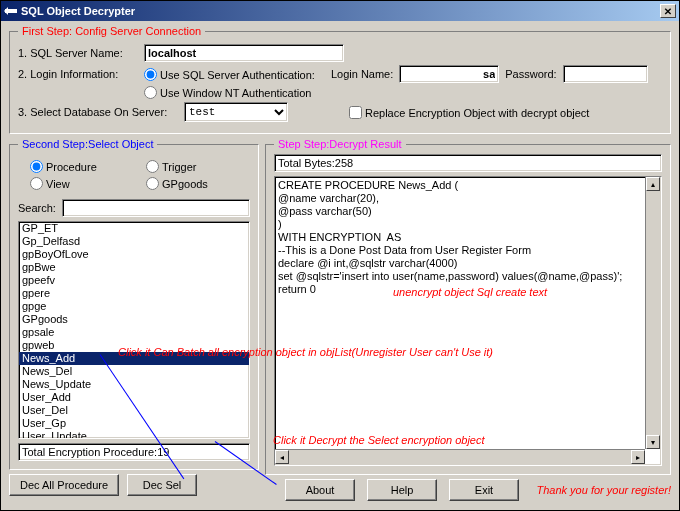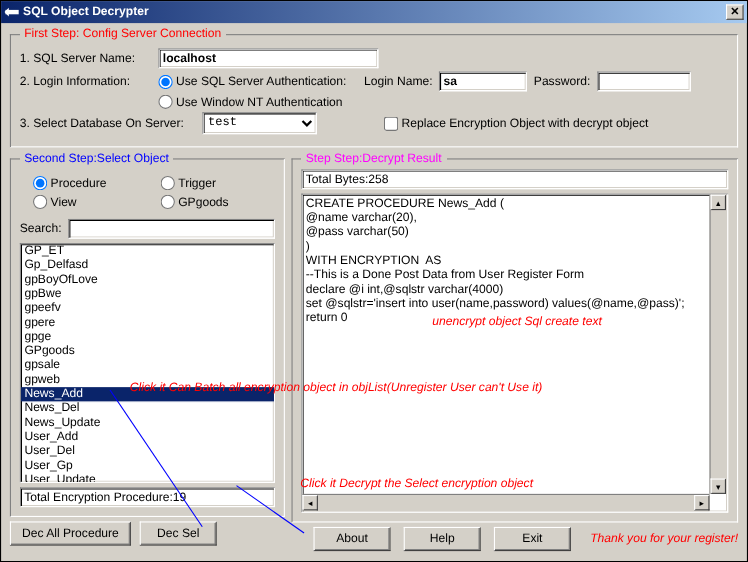--- a/index.html
+++ b/index.html
@@ -12,24 +12,24 @@
 .content { padding: 4px 8px; }
 fieldset { border: 1px solid #fff; border-left-color: #808080; border-top-color: #808080; padding: 4px 8px 8px; margin-bottom: 4px; position: relative; }
 legend { padding: 0 4px; }
 .legend-red { color: #ff0000; }
 .legend-blue { color: #0000ff; }
 .legend-magenta { color: #ff00ff; }
 .row { display: flex; align-items: center; margin: 3px 0; gap: 6px; }
 .label { min-width: 120px; }
 input[type="text"], input[type="password"] { border: 1px solid #808080; border-right-color: #fff; border-bottom-color: #fff; box-shadow: inset 1px 1px 0 #000, inset -1px -1px 0 #d4d0c8; padding: 1px 3px; font-family: inherit; font-size: 11px; background: #fff; height: 18px; font-weight: bold; }
 .text-input-lg { width: 200px; }
-.text-input-md { width: 80px; }
+.text-input-md { width: 100px; text-align: right; }
 .text-input-sm { width: 85px; }
 select { border: 1px solid #808080; border-right-color: #fff; border-bottom-color: #fff; box-shadow: inset 1px 1px 0 #000, inset -1px -1px 0 #d4d0c8; font-family: Liberation Mono, monospace; font-size: 11px; background: #fff; height: 20px; width: 104px; }
-.radio-wrap, .check-wrap { display: flex; align-items: center; gap: 3px; }
+.radio-wrap, .check-wrap { display: flex; align-items: flex-end; gap: 3px; }
 input[type="radio"], input[type="checkbox"] { margin: 0; }
 .second-row { display: flex; gap: 6px; }
 .second-left { width: 250px; }
 .second-right { flex: 1; position: relative; }
 .radio-grid { display: grid; grid-template-columns: 1fr 1fr; gap: 4px 24px; padding: 6px 12px; }
 .listbox { border: 1px solid #808080; border-right-color: #fff; border-bottom-color: #fff; box-shadow: inset 1px 1px 0 #000, inset -1px -1px 0 #d4d0c8; background: #fff; height: 218px; overflow-y: scroll; margin-top: 4px; }
 .listbox-item { padding: 0 3px; line-height: 13px; white-space: nowrap; }
 .listbox-item.selected { background: #0a246a; color: #fff; }
 .count-box { border: 1px solid #808080; border-right-color: #fff; border-bottom-color: #fff; box-shadow: inset 1px 1px 0 #000, inset -1px -1px 0 #d4d0c8; background: #fff; padding: 2px 3px; margin-top: 4px; }
 .btn { background: #d4d0c8; border: 1px solid #fff; border-right-color: #404040; border-bottom-color: #404040; box-shadow: inset -1px -1px 0 #808080; padding: 2px 10px; font-family: inherit; font-size: 11px; min-width: 70px; height: 22px; }

